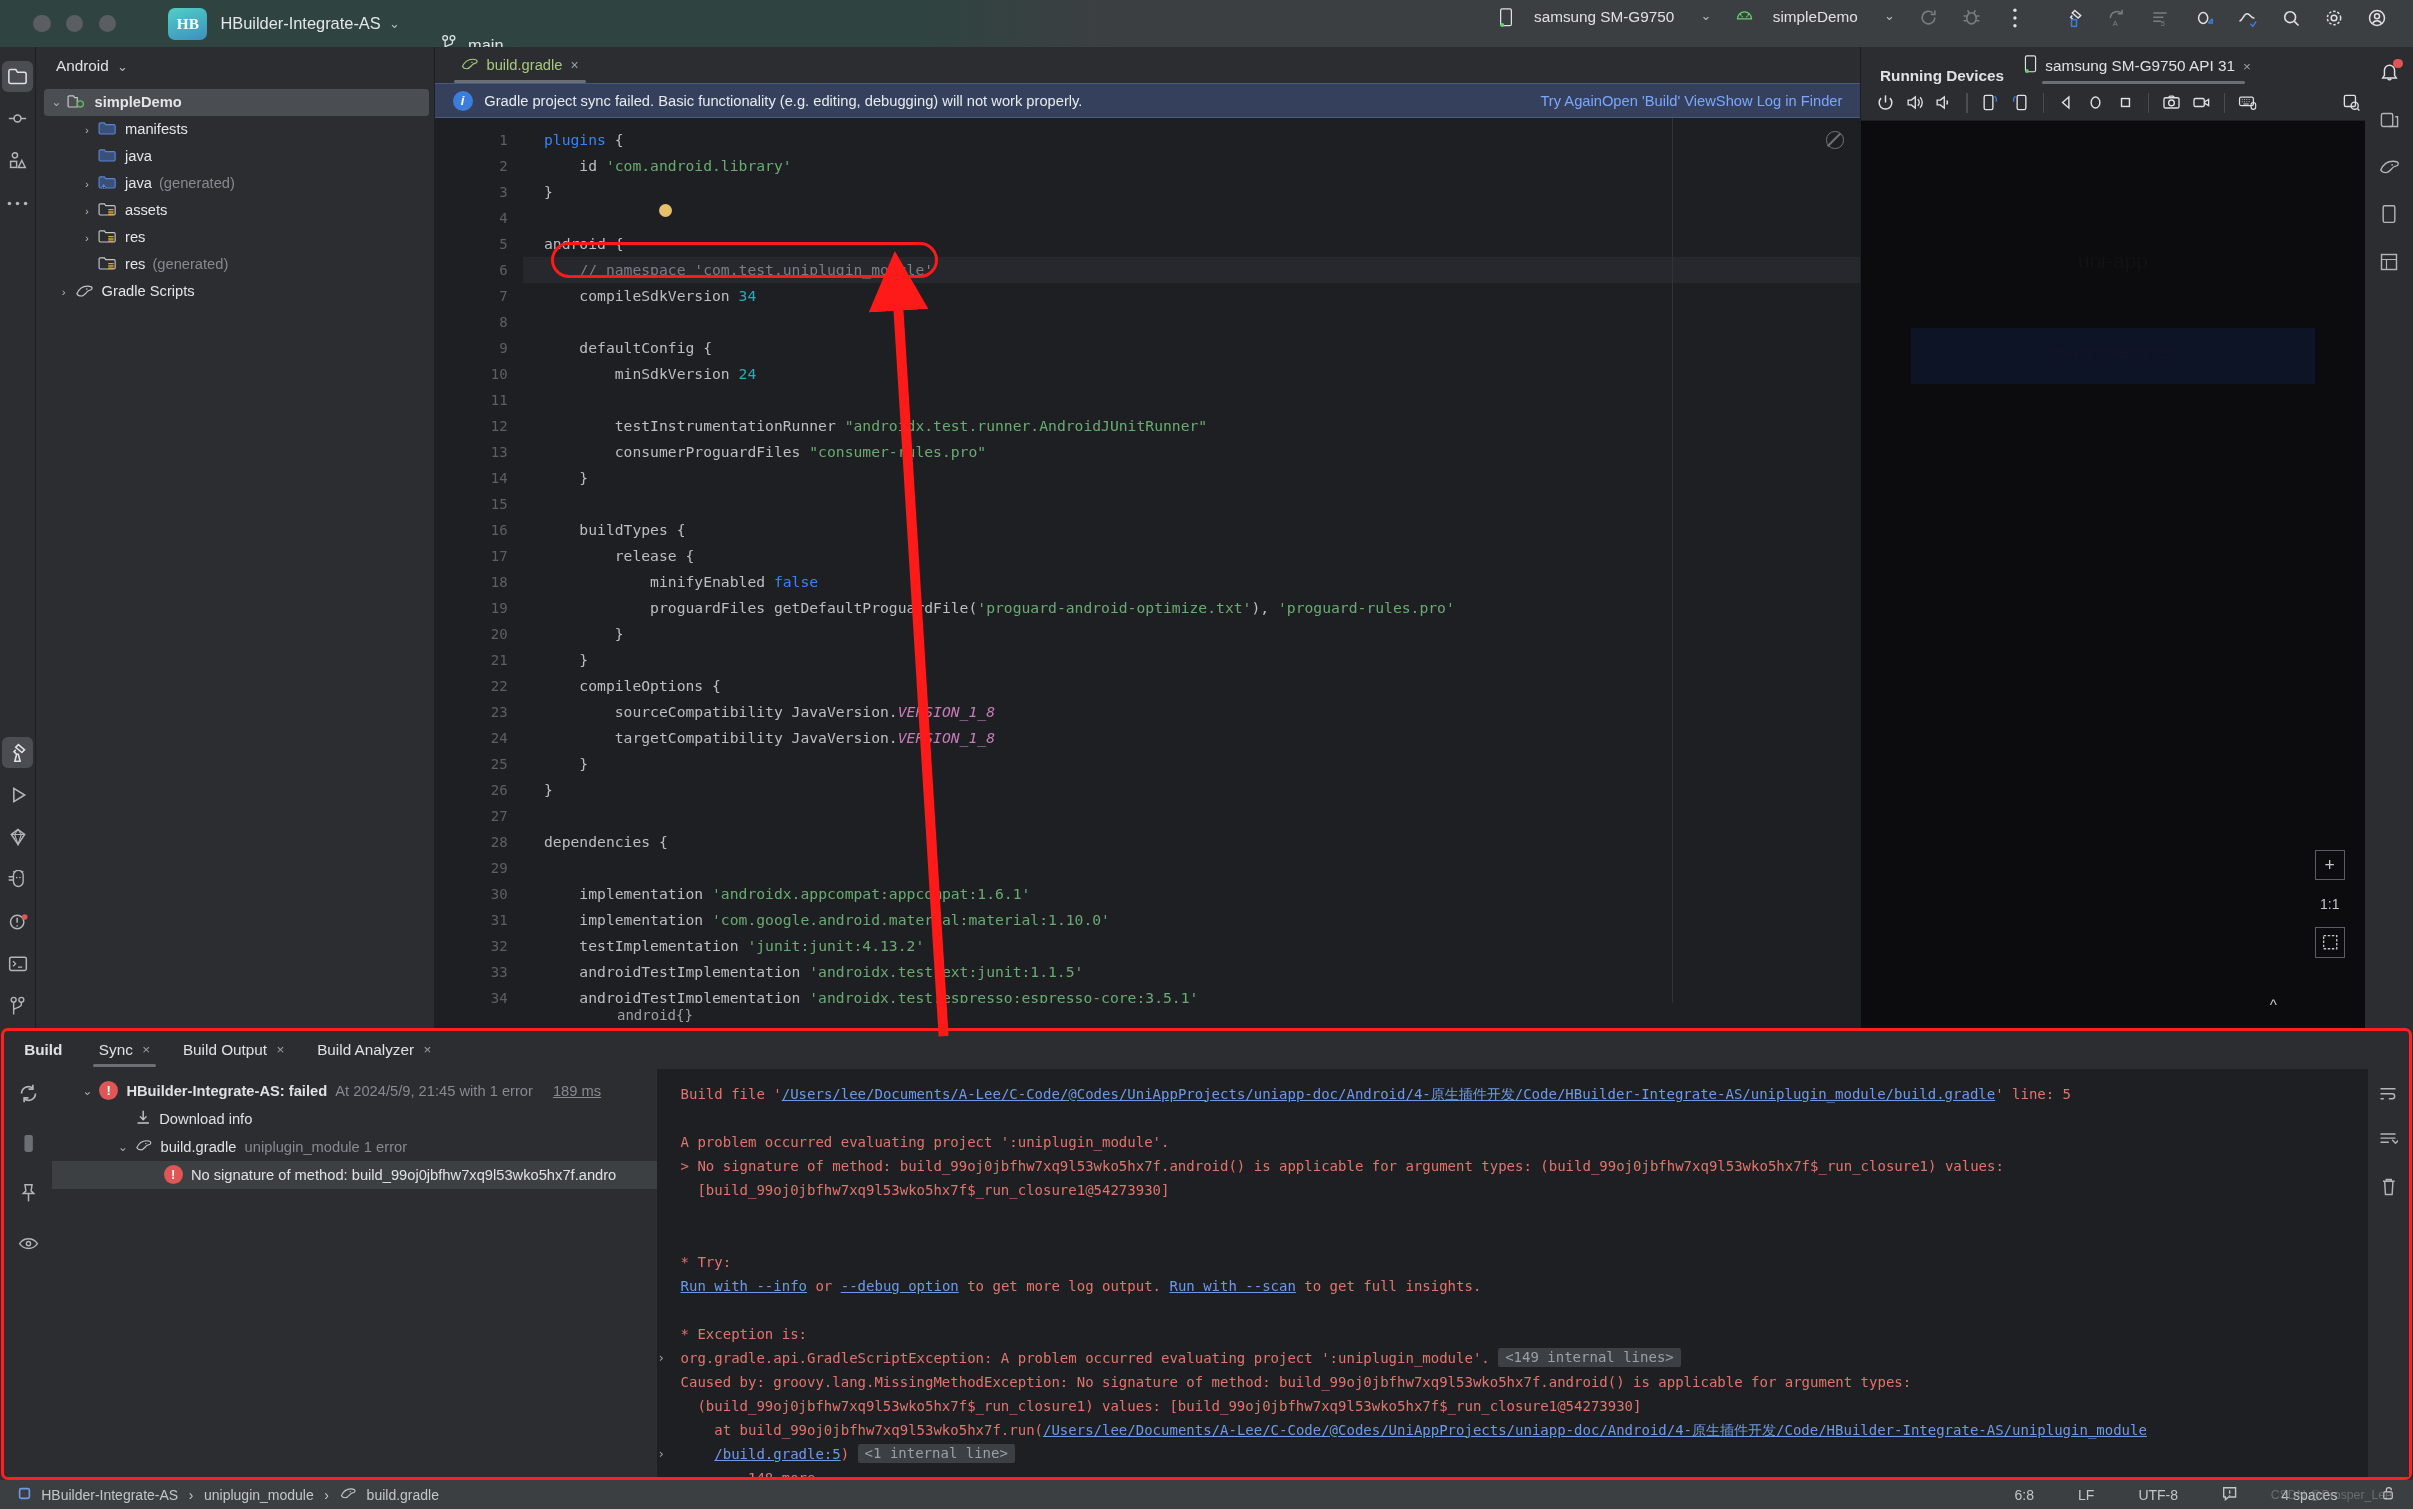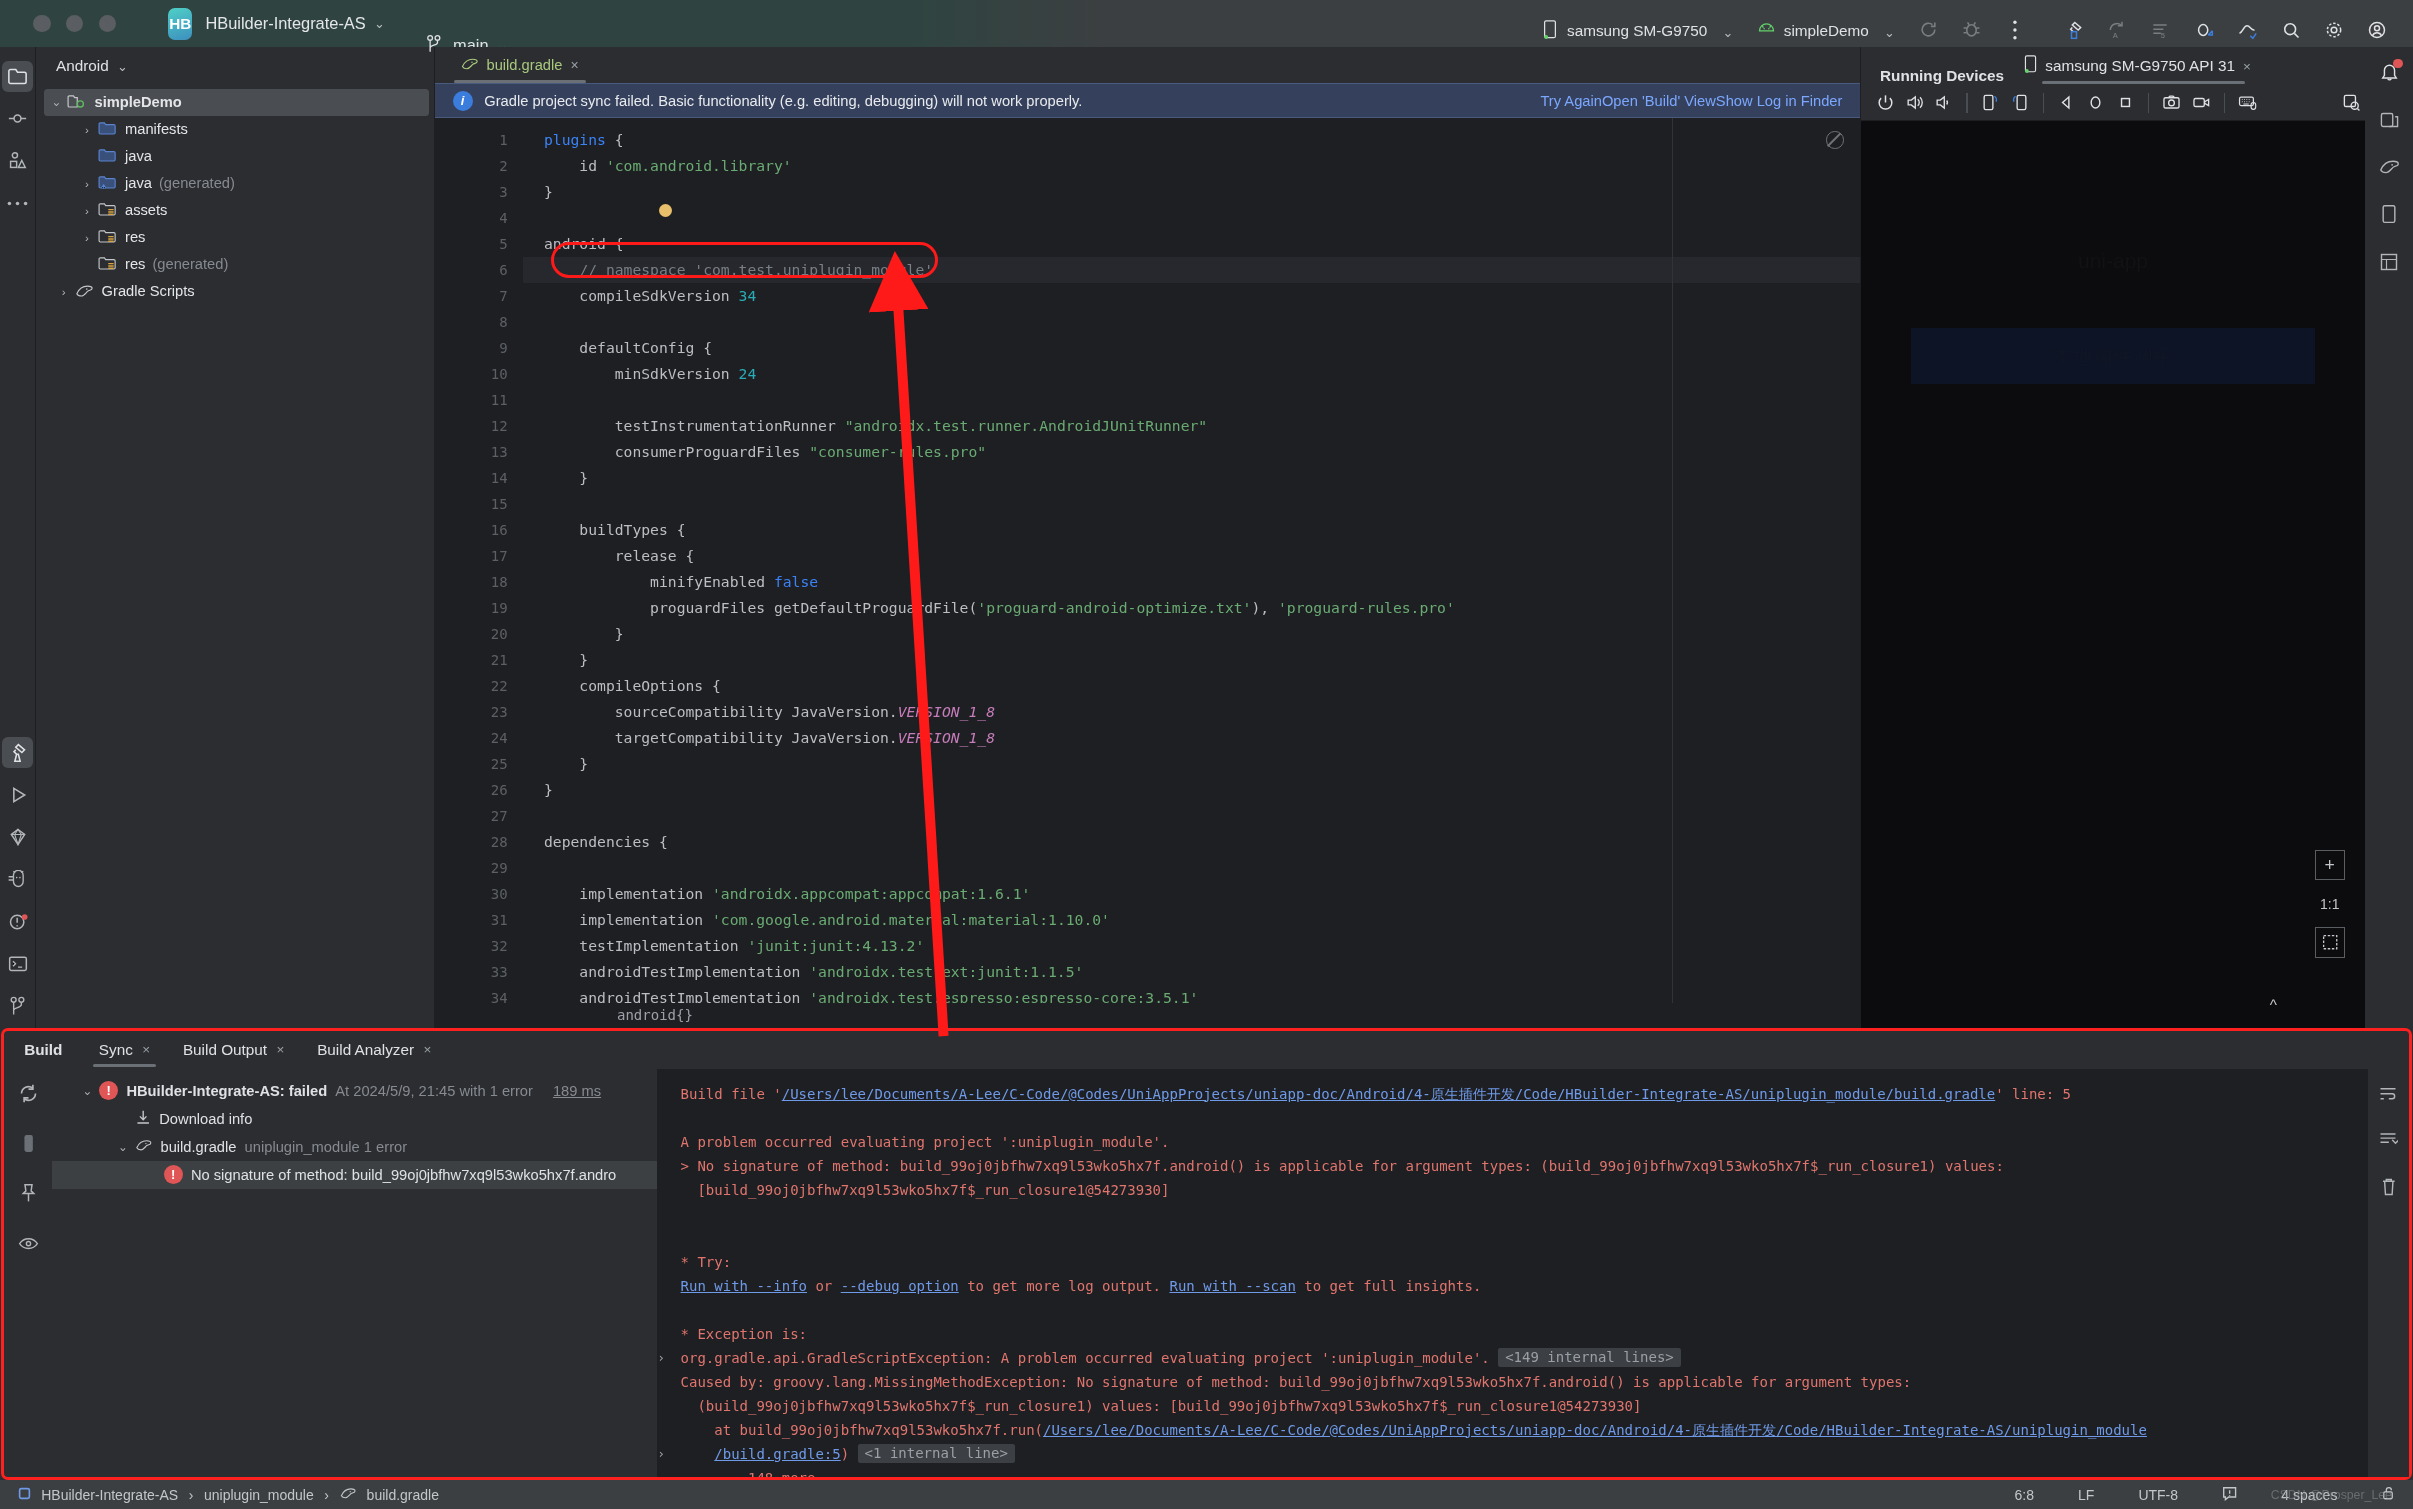--- a/index.html
+++ b/index.html
@@ -14,32 +14,33 @@
 
   
   .titlebar{
     height:47px; min-height:47px; display:flex; align-items:center;
     background:linear-gradient(90deg,#2f4440 0%, #2f4440 38%, #3c3f41 46%, #3c3f41 100%);
     position:relative;
   }
   .traffic{ display:flex; gap:15.3px; padding-left:33px; align-items:center;}
   .tl{ width:17.6px;height:17.6px;border-radius:50%;background:#5a5d61; }
   .proj-badge{
-    width:24px;height:32px;border-radius:7px;
+    width:39px;height:32px;border-radius:7px;
     background:linear-gradient(160deg,#4fd0c6,#3d8fbf);
     color:#fff;font-size:15.3px;font-weight:bold;
     display:flex;align-items:center;justify-content:center;
     margin-left:52px;
+    font-family:Liberation Serif, serif;
   }
   .proj-name{ font-size:16.4px; margin-left:13px; color:#e4e6e9;}
   .chev{ display:inline-block; font-size:13px; color:#b9bcc0; margin-left:8.2px; }
   .branch-wrap{ display:flex;align-items:center; margin-left:40px;margin-top:44px; }
   .branch-name{ font-size:16.4px; margin-left:10.6px;}
   .tb-right{ position:absolute; right:14px; top:0; height:47px; display:flex; align-items:center; gap:0;}
-  .tb-item{ display:flex;align-items:flex-end;gap:7px; padding:0 11.7px; font-size:15.3px; color:#dfe1e5; height:32px;}
+  .tb-item{ display:flex;align-items:flex-start;gap:18px; padding:0 11.7px; font-size:15.3px; color:#dfe1e5; height:32px;}
   .tb-icon{ width:20px;height:20px; display:flex;align-items:center;justify-content:center; }
   .tb-icon svg{ display:block; }
   .tb-sep{ width:15.3px; }
   .dimmed{ opacity:.38; }
 
   
   .body{ flex:1; display:flex; min-height:0; }
 
   
   .left-stripe{

